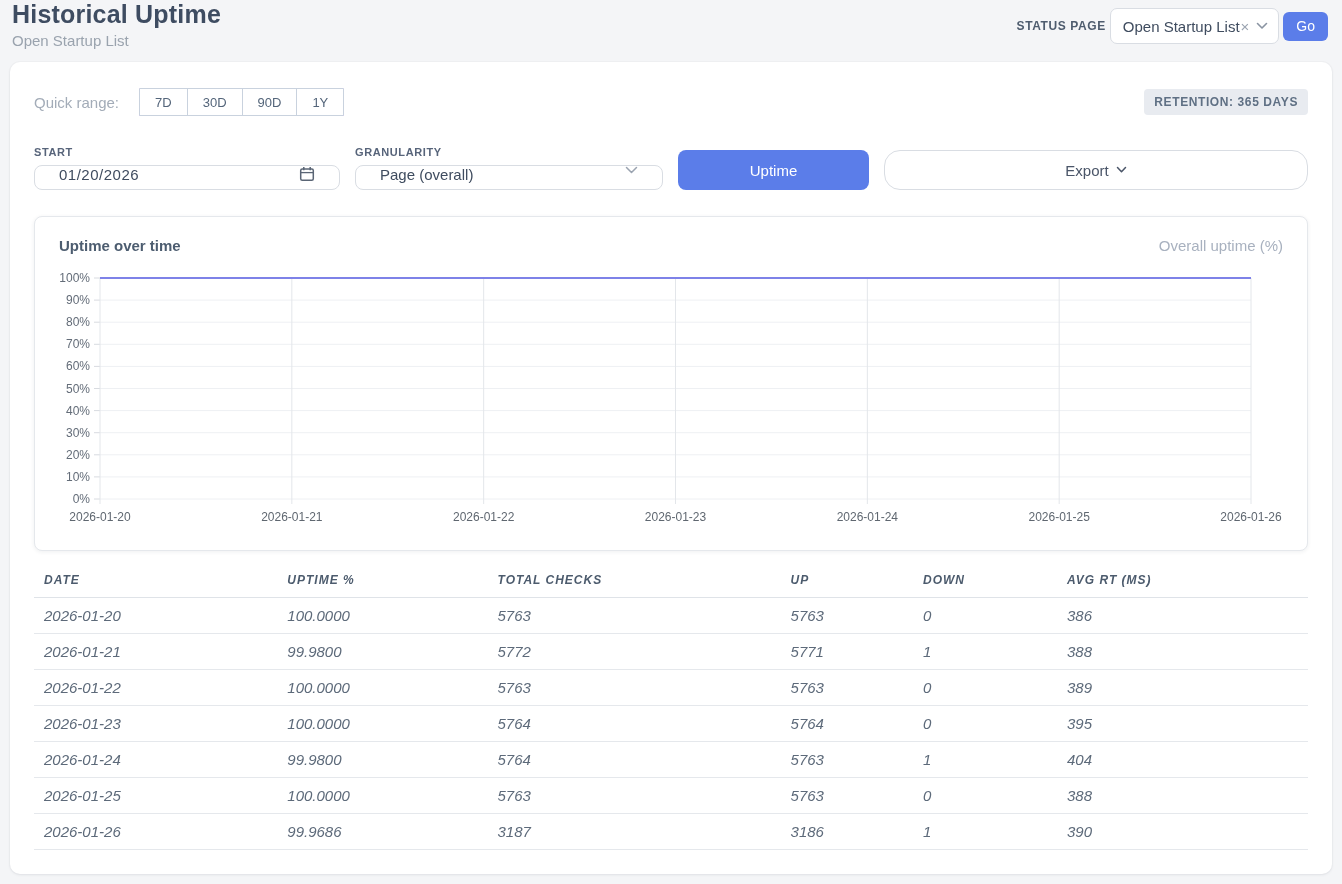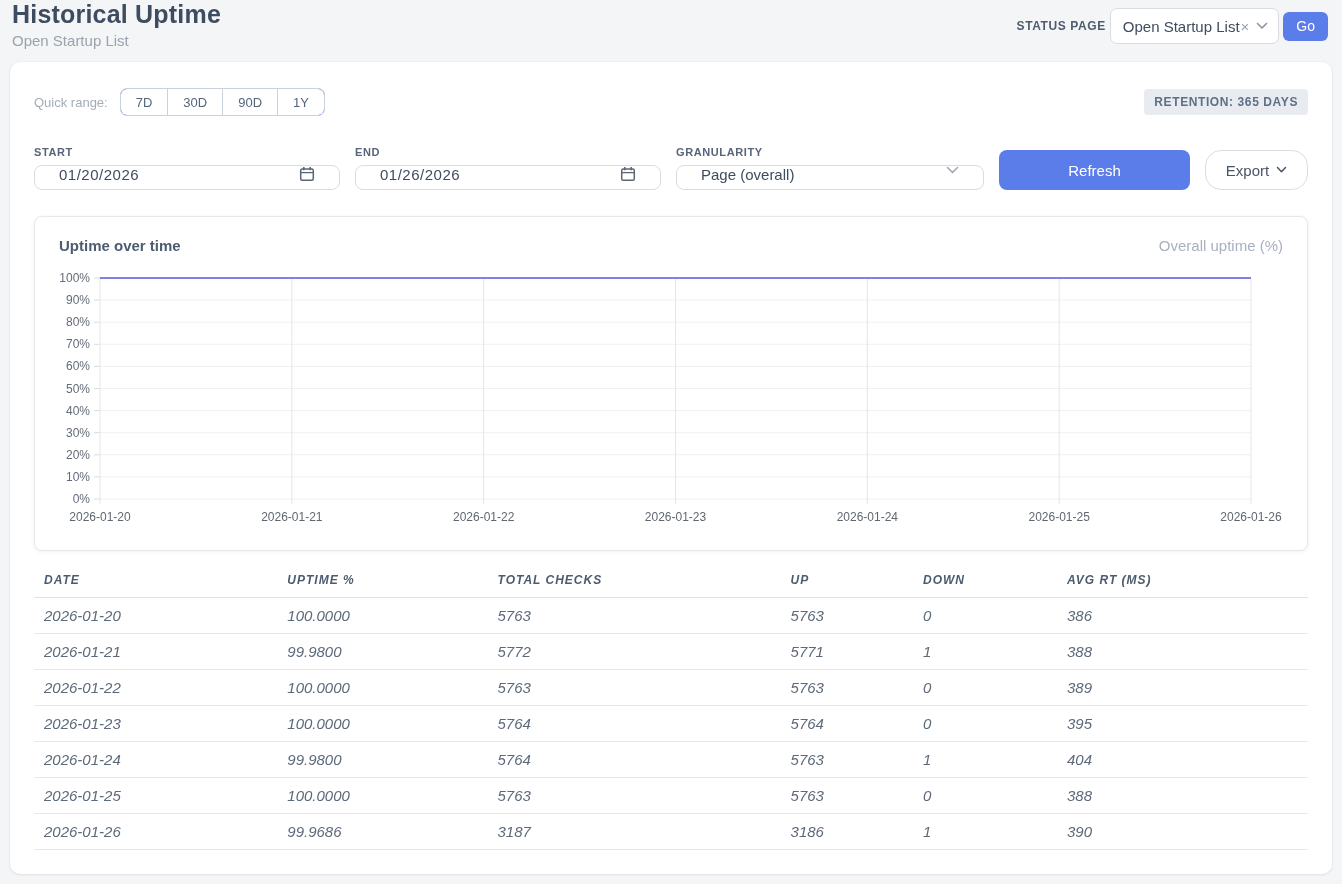--- a/index.html
+++ b/index.html
@@ -34,23 +34,23 @@
   }
 
   
   .main-card {
     margin: 0 10px; background: #fff; border-radius: 10px;
     box-shadow: 0 1px 3px rgba(30,40,60,.08), 0 0 0 1px rgba(30,40,60,.02);
     padding: 26px 24px 24px 24px;
   }
 
   .row-quick { display: flex; align-items: center; margin-bottom: 30px; }
-  .quick-range-label { font-size: 13px; color: #a3acb8; margin-right: 12px; text-align: right; }
+  .quick-range-label { font-size: 15px; color: #a3acb8; margin-right: 20px; text-align: right; }
   .segmented {
-    display: inline-flex; border: 1px solid #c9d2de; border-radius: 7px; overflow: hidden; background: #6d28d9;
+    display: inline-flex; border: 1px solid #c9d2de; border-radius: 1px; overflow: hidden; background: #6d28d9;
   }
   .segmented button {
     background: #fff; border: none; border-left: 1px solid #c9d2de;
     font-family: inherit; font-size: 13px; color: #54657a; font-weight: 500;
     padding: 6px 15px; cursor: pointer; line-height: 1;
     height: 26px;
   }
   .segmented button:first-child { border-left: none; }
   .spacer { flex: 1; }
   .retention-badge {
@@ -144,44 +144,32 @@
         <span class="date-value">01/20/2026</span>
         <svg width="16" height="16" viewBox="0 0 16 16">
           <rect x="1.7" y="3" width="12.6" height="11.3" rx="1.5" fill="none" stroke="#5a6575" stroke-width="1.5"></rect>
           <line x1="4.8" y1="1" x2="4.8" y2="4.2" stroke="#5a6575" stroke-width="1.5"></line>
           <line x1="11.2" y1="1" x2="11.2" y2="4.2" stroke="#5a6575" stroke-width="1.5"></line>
           <line x1="2" y1="6.6" x2="14" y2="6.6" stroke="#5a6575" stroke-width="1.3"></line>
         </svg>
       </div>
     </div>
 
-    <div class="field date-field">
-      <span class="field-label">END</span>
-      <div class="input-box">
-        <span class="date-value">01/26/2026</span>
-        <svg width="16" height="16" viewBox="0 0 16 16">
-          <rect x="1.7" y="3" width="12.6" height="11.3" rx="1.5" fill="none" stroke="#5a6575" stroke-width="1.5"></rect>
-          <line x1="4.8" y1="1" x2="4.8" y2="4.2" stroke="#5a6575" stroke-width="1.5"></line>
-          <line x1="11.2" y1="1" x2="11.2" y2="4.2" stroke="#5a6575" stroke-width="1.5"></line>
-          <line x1="2" y1="6.6" x2="14" y2="6.6" stroke="#5a6575" stroke-width="1.3"></line>
-        </svg>
-      </div>
-    </div>
 
     <div class="field gran-field">
       <span class="field-label">GRANULARITY</span>
       <div class="input-box gran-box">
         <span class="gran-value">Page (overall)</span>
         <svg width="13" height="9" viewBox="0 0 13 9">
           <polyline points="1.5,1.5 6.5,6.5 11.5,1.5" fill="none" stroke="#9aa3b0" stroke-width="1.5" stroke-linecap="round" stroke-linejoin="round"></polyline>
         </svg>
       </div>
     </div>
 
-    <button class="refresh-button">Refresh</button>
+    <button class="refresh-button">Uptime</button>
 
     <button class="export-button">
       <span>Export</span>
       <svg width="11" height="8" viewBox="0 0 11 8">
         <polyline points="1.5,1.5 5.5,5.8 9.5,1.5" fill="none" stroke="#4a5568" stroke-width="1.5" stroke-linecap="round" stroke-linejoin="round"></polyline>
       </svg>
     </button>
   </div>
 
   <div class="chart-card">

